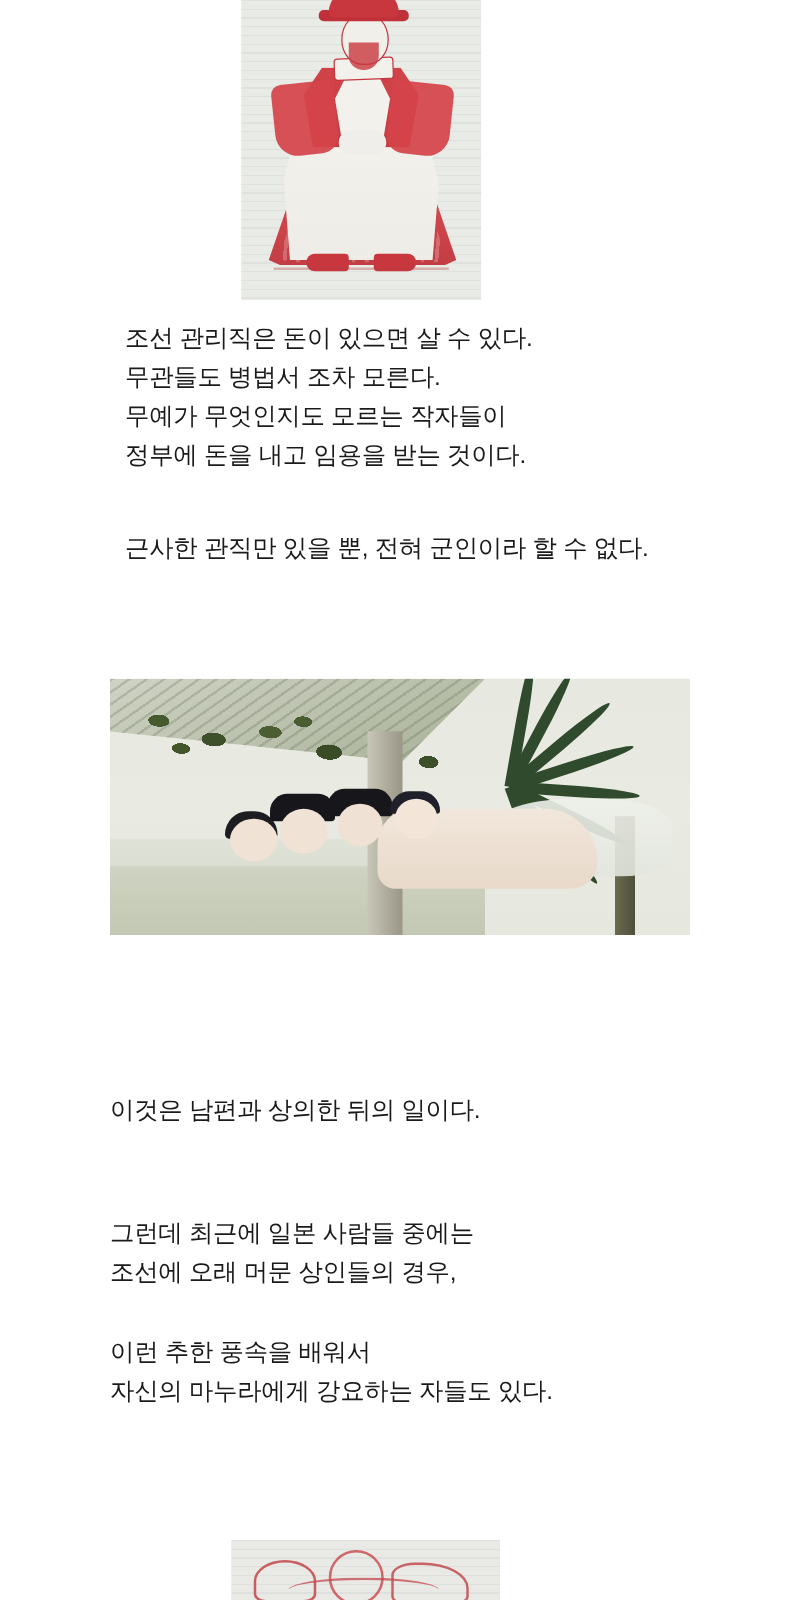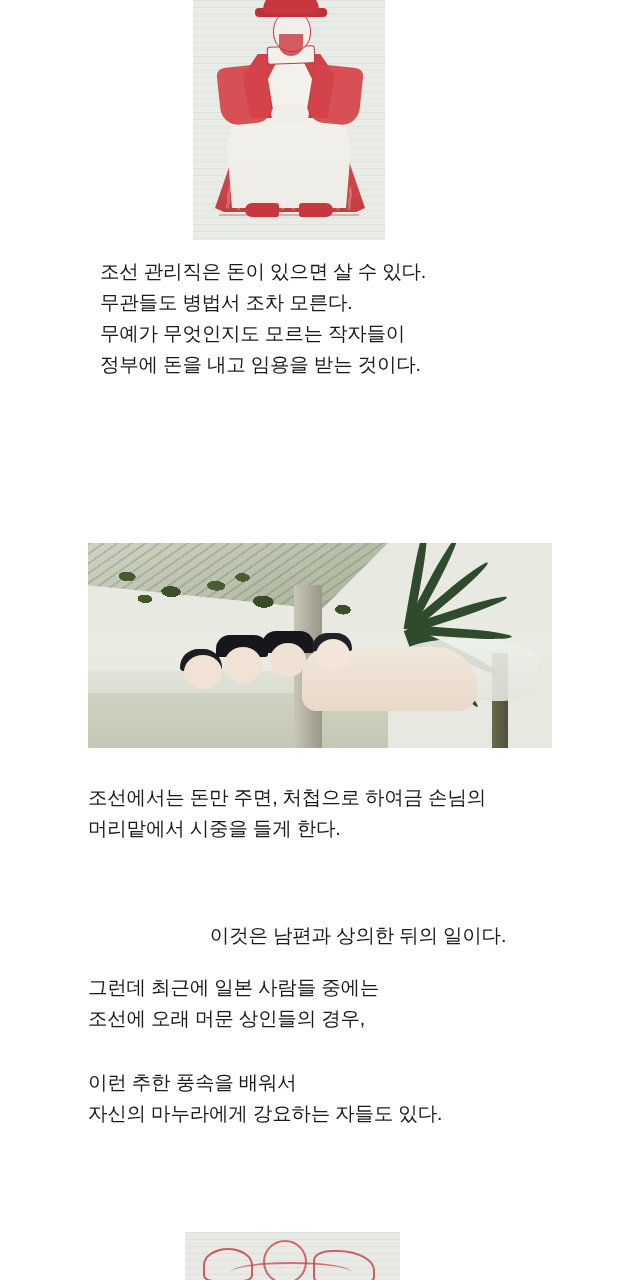--- a/index.html
+++ b/index.html
@@ -327,21 +327,21 @@
   .f2-hair4 {
     position: absolute;
     left: 224px; top: 90px;
     width: 40px; height: 18px;
     background: #20202a;
     border-radius: 18px 18px 3px 3px;
   }
 
   
   #t3 { left: 88px; top: 782px; width: 540px; }
-  #t4 { left: 88px; top: 920px; width: 540px; text-align: center; }
+  #t4 { left: 88px; top: 873px; width: 540px; }
   #t5 { left: 88px; top: 972px; width: 540px; }
   #t6 { left: 88px; top: 1067px; width: 540px; }
 
   
   .fig3 {
     position: absolute;
     left: 185px;
     top: 1232px;
     width: 215px;
     height: 48px;
@@ -403,20 +403,21 @@
     <div class="f1-hat"></div>
     <div class="f1-shoeL"></div>
     <div class="f1-shoeR"></div>
     <div class="f1-shadowline"></div>
   </div>
 
   <div class="textblock" id="t1">조선 관리직은 돈이 있으면 살 수 있다.
 무관들도 병법서 조차 모른다.
 무예가 무엇인지도 모르는 작자들이
 정부에 돈을 내고 임용을 받는 것이다.</div>
+  <div class="textblock" id="t2">근사한 관직만 있을 뿐, 전혀 군인이라 할 수 없다.</div>
 
   <div class="fig2">
     <div class="f2-sky"></div>
     <div class="f2-floor"></div>
     <div class="f2-mat"></div>
     <div class="f2-beam"></div>
     <div class="f2-beam-hatch"></div>
     <div class="f2-vine"></div>
     <div class="f2-post"></div>
     <div class="f2-palm-trunk"></div>
@@ -435,22 +436,20 @@
     <div class="f2-hair1"></div>
     <div class="f2-head1"></div>
     <div class="f2-hat2"></div>
     <div class="f2-head2"></div>
     <div class="f2-hat3"></div>
     <div class="f2-head3"></div>
     <div class="f2-hair4"></div>
     <div class="f2-head4"></div>
   </div>
 
-  <div class="textblock" id="t3">조선에서는 돈만 주면, 처첩으로 하여금 손님의
-머리맡에서 시중을 들게 한다.</div>
   <div class="textblock" id="t4">이것은 남편과 상의한 뒤의 일이다.</div>
   <div class="textblock" id="t6">이런 추한 풍속을 배워서
 자신의 마누라에게 강요하는 자들도 있다.</div>
   <div class="textblock" id="t5">그런데 최근에 일본 사람들 중에는
 조선에 오래 머문 상인들의 경우,</div>
 
   <div class="fig3">
     <div class="paperlines"></div>
     <div class="f3-a"></div>
     <div class="f3-b"></div>

